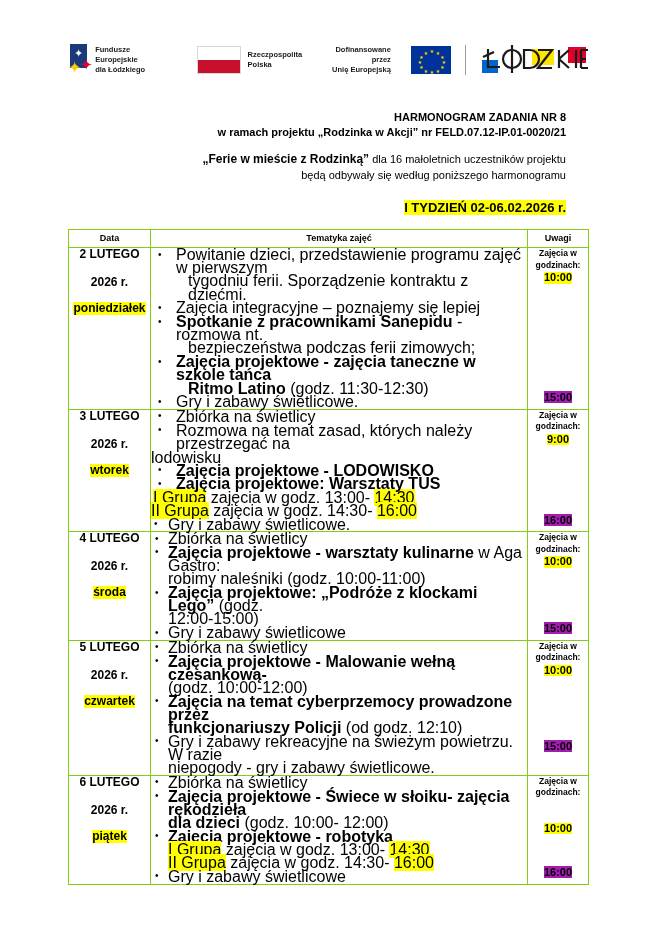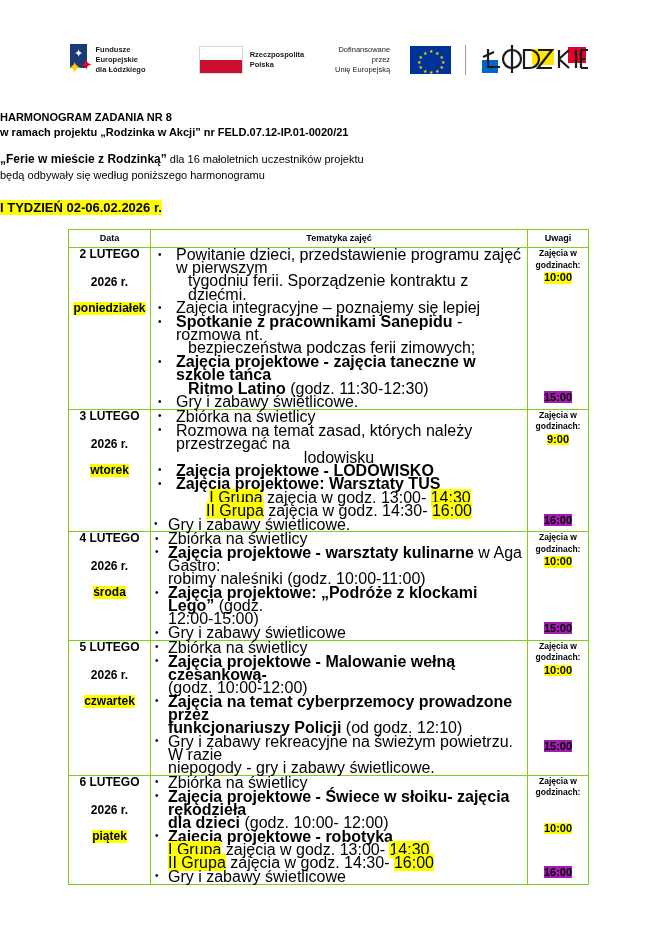--- a/index.html
+++ b/index.html
@@ -92,21 +92,21 @@
     font-size: 7.5px;
     font-weight: bold;
     line-height: 10px;
     color: #1a1a1a;
     white-space: pre-line;
   }
 
   
   .eu-text {
     font-size: 7.5px;
-    font-weight: normal;
+    font-weight: bold;
     line-height: 10px;
     color: #1a1a1a;
     white-space: pre-line;
     text-align: right;
     margin-right: 20px;
   }
   .eu-flag {
     width: 42px;
     height: 28px;
     background: #003399;
@@ -136,21 +136,21 @@
     height: 34px;
   }
   .lodzkie svg { display: block; }
 
   
   .title-block {
     position: absolute;
     left: 0;
     top: 110px;
     width: 566px;
-    text-align: left;
+    text-align: right;
   }
   .t-line1 {
     font-size: 11px;
     font-weight: bold;
     line-height: 15px;
   }
   .t-line2 {
     font-size: 11px;
     font-weight: bold;
     line-height: 15px;
@@ -233,21 +233,20 @@
     left: 4px;
     top: -0.5px;
     font-size: 10px;
   }
   .topic-cell li.tight::before { left: 3px; }
   .topic-cell li.wide { padding-left: 25px; }
   .topic-cell li.wide::before { left: 7px; }
   .plain-line {
     padding-left: 0px;
     margin: 0;
-    text-align: center;
   }
   .indent-line {
     padding-left: 12px;
     margin: 0;
   }
   b { font-weight: bold; }
 
   
   .note-cell {
     text-align: center;

